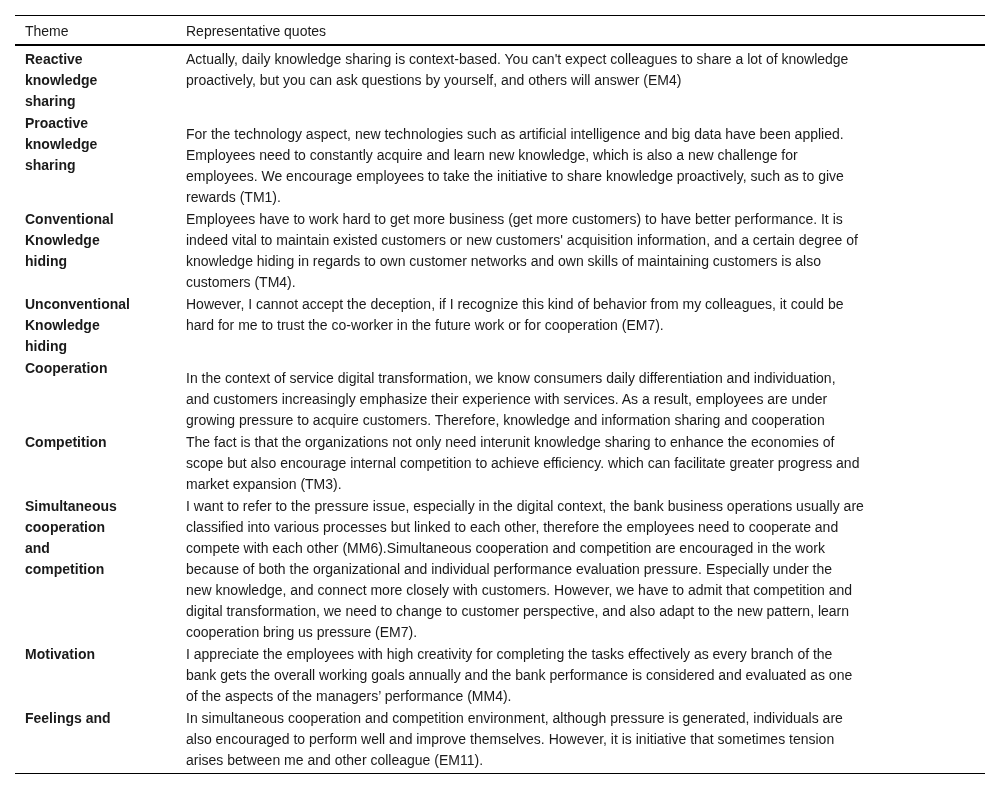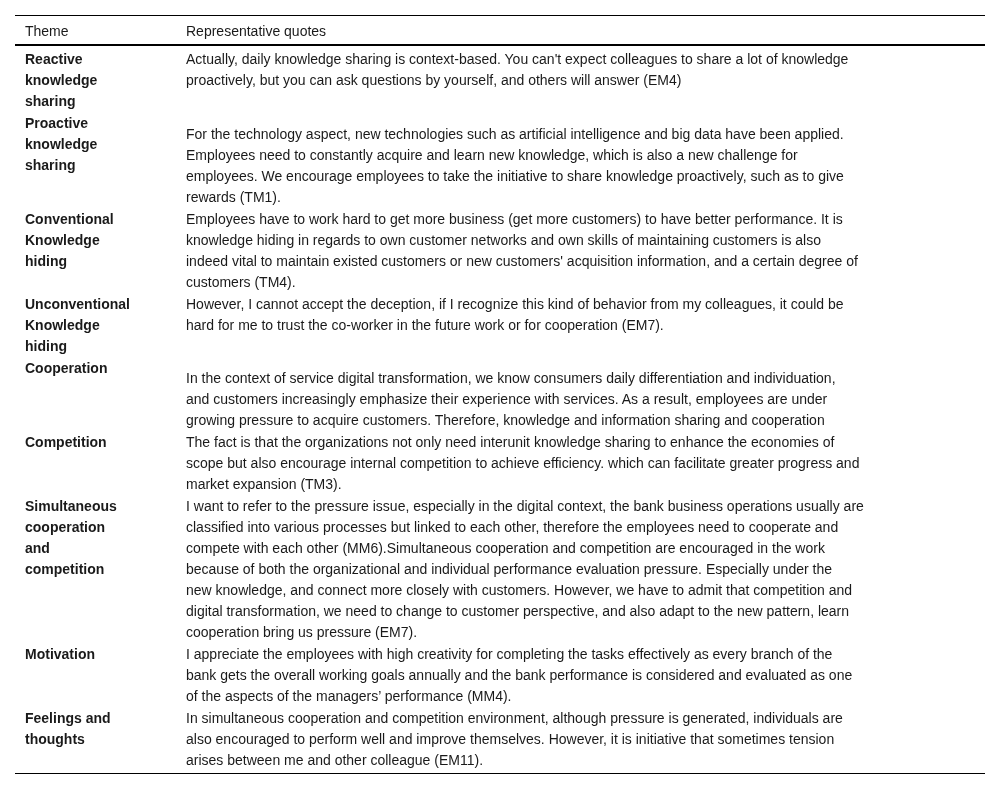--- a/index.html
+++ b/index.html
@@ -56,22 +56,22 @@
         </div>
       </div>
       <div class="row body-row">
         <div class="theme">
           <div>Conventional</div>
           <div>Knowledge</div>
           <div>hiding</div>
         </div>
         <div class="quote">
           <div>Employees have to work hard to get more business (get more customers) to have better performance. It is</div>
+          <div>indeed vital to maintain existed customers or new customers' acquisition information, and a certain degree of</div>
           <div>knowledge hiding in regards to own customer networks and own skills of maintaining customers is also</div>
-          <div>indeed vital to maintain existed customers or new customers' acquisition information, and a certain degree of</div>
           <div>customers (TM4).</div>
         </div>
       </div>
       <div class="row body-row">
         <div class="theme">
           <div>Unconventional</div>
           <div>Knowledge</div>
           <div>hiding</div>
         </div>
         <div class="quote">
@@ -122,21 +122,20 @@
         </div>
         <div class="quote">
           <div>I appreciate the employees with high creativity for completing the tasks effectively as every branch of the</div>
           <div>bank gets the overall working goals annually and the bank performance is considered and evaluated as one</div>
           <div>of the aspects of the managers’ performance (MM4).</div>
         </div>
       </div>
       <div class="row body-row">
         <div class="theme">
           <div>Feelings and</div>
-          <div>thoughts</div>
         </div>
         <div class="quote">
           <div>In simultaneous cooperation and competition environment, although pressure is generated, individuals are</div>
           <div>also encouraged to perform well and improve themselves. However, it is initiative that sometimes tension</div>
           <div>arises between me and other colleague (EM11).</div>
         </div>
       </div>
     </div>
   <div class="rule-bottom"></div>
 </div>

